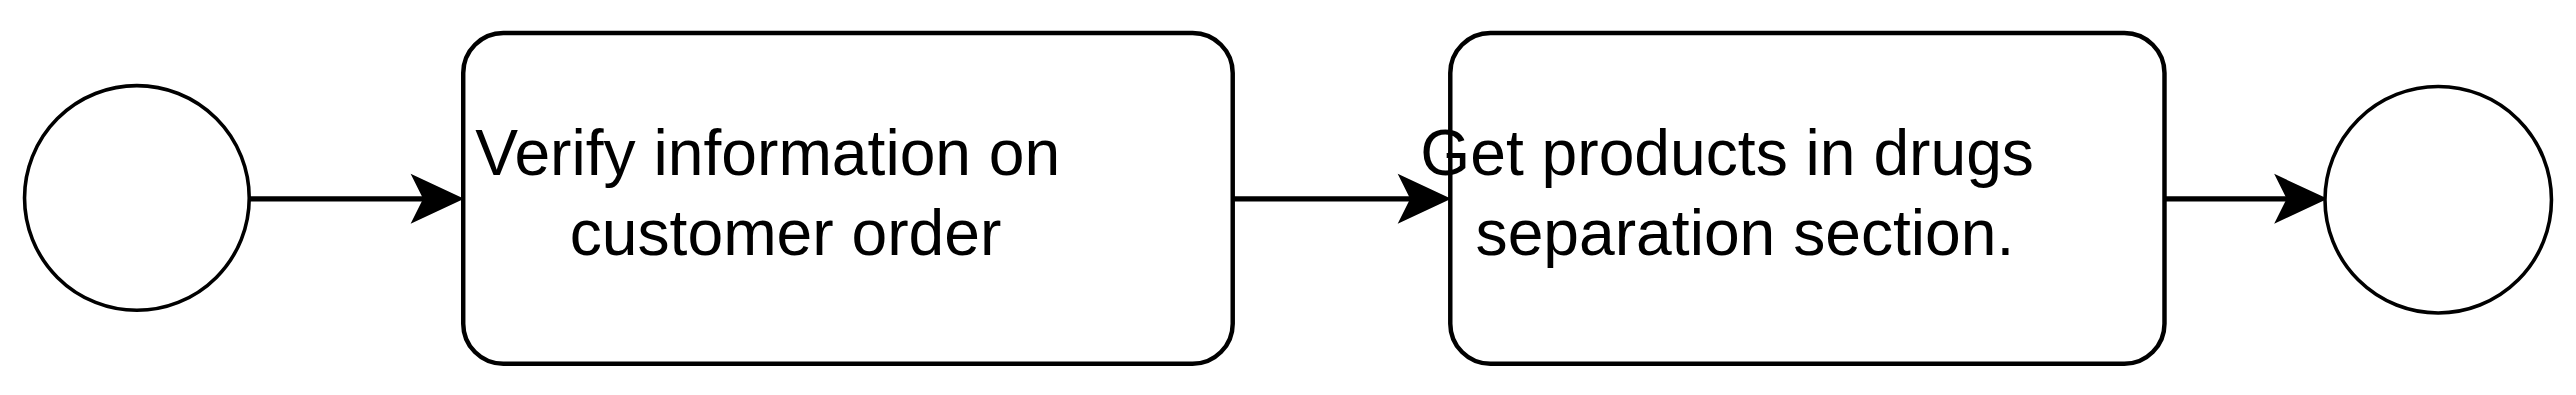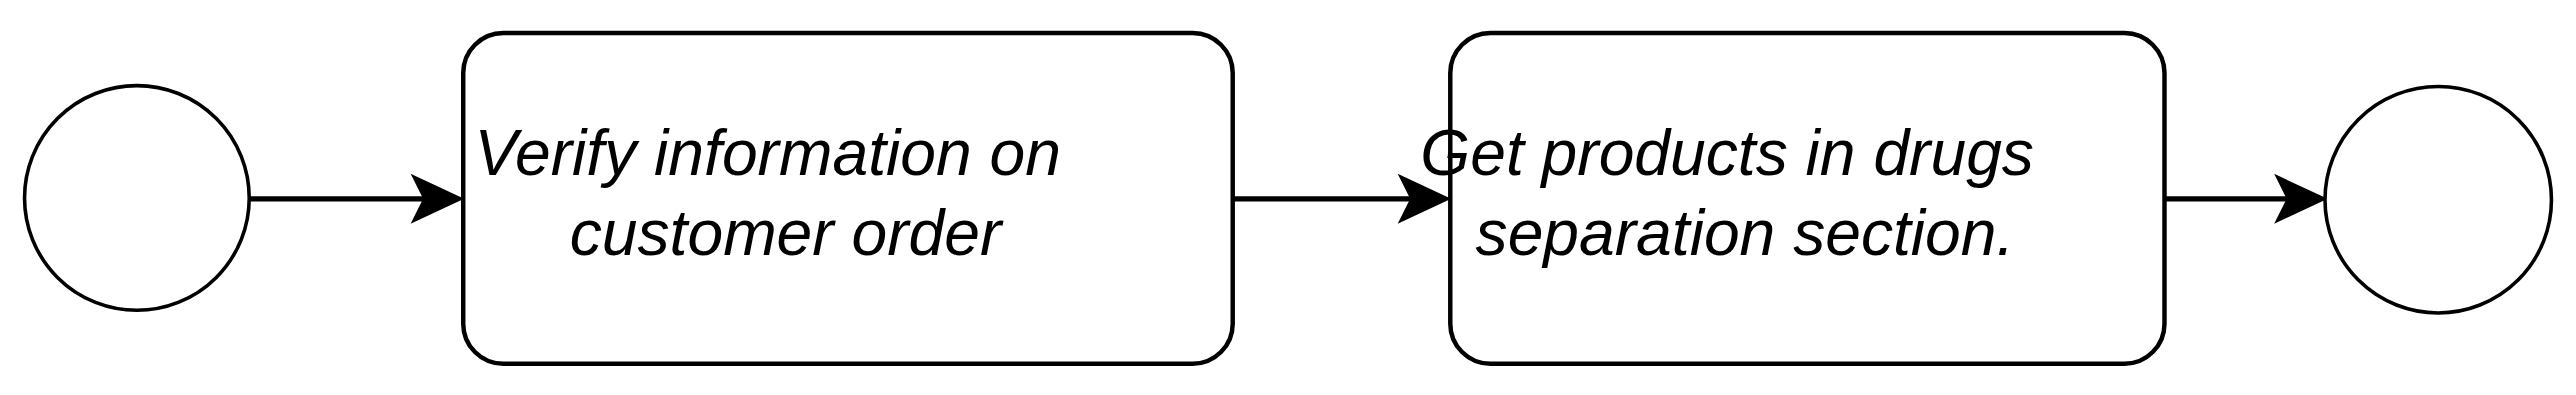--- a/index.html
+++ b/index.html
@@ -10,21 +10,20 @@
   }
   body {
     font-family: "Liberation Sans", sans-serif;
   }
   #canvas {
     position: relative;
     width: 2576px;
     height: 395px;
     background: #ffffff;
     overflow: hidden;
-    font-style: italic;
   }
   #flow-svg {
     position: absolute;
     top: 0;
     left: 0;
     width: 2576px;
     height: 395px;
     display: block;
   }
   .event-circle {

